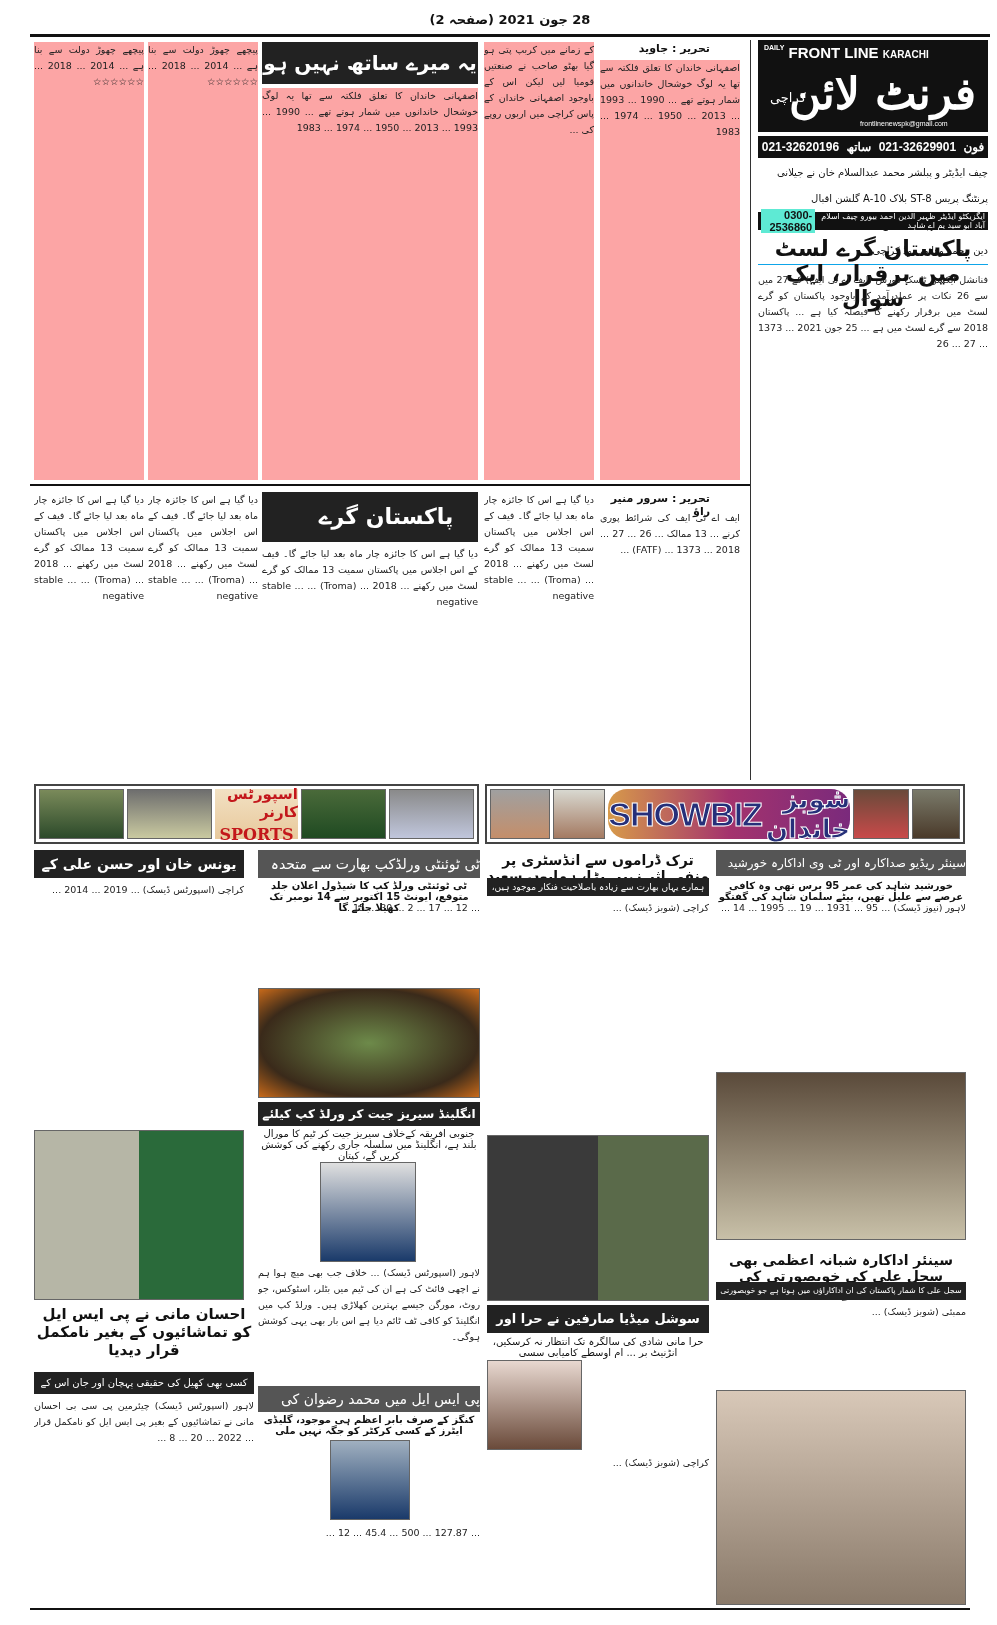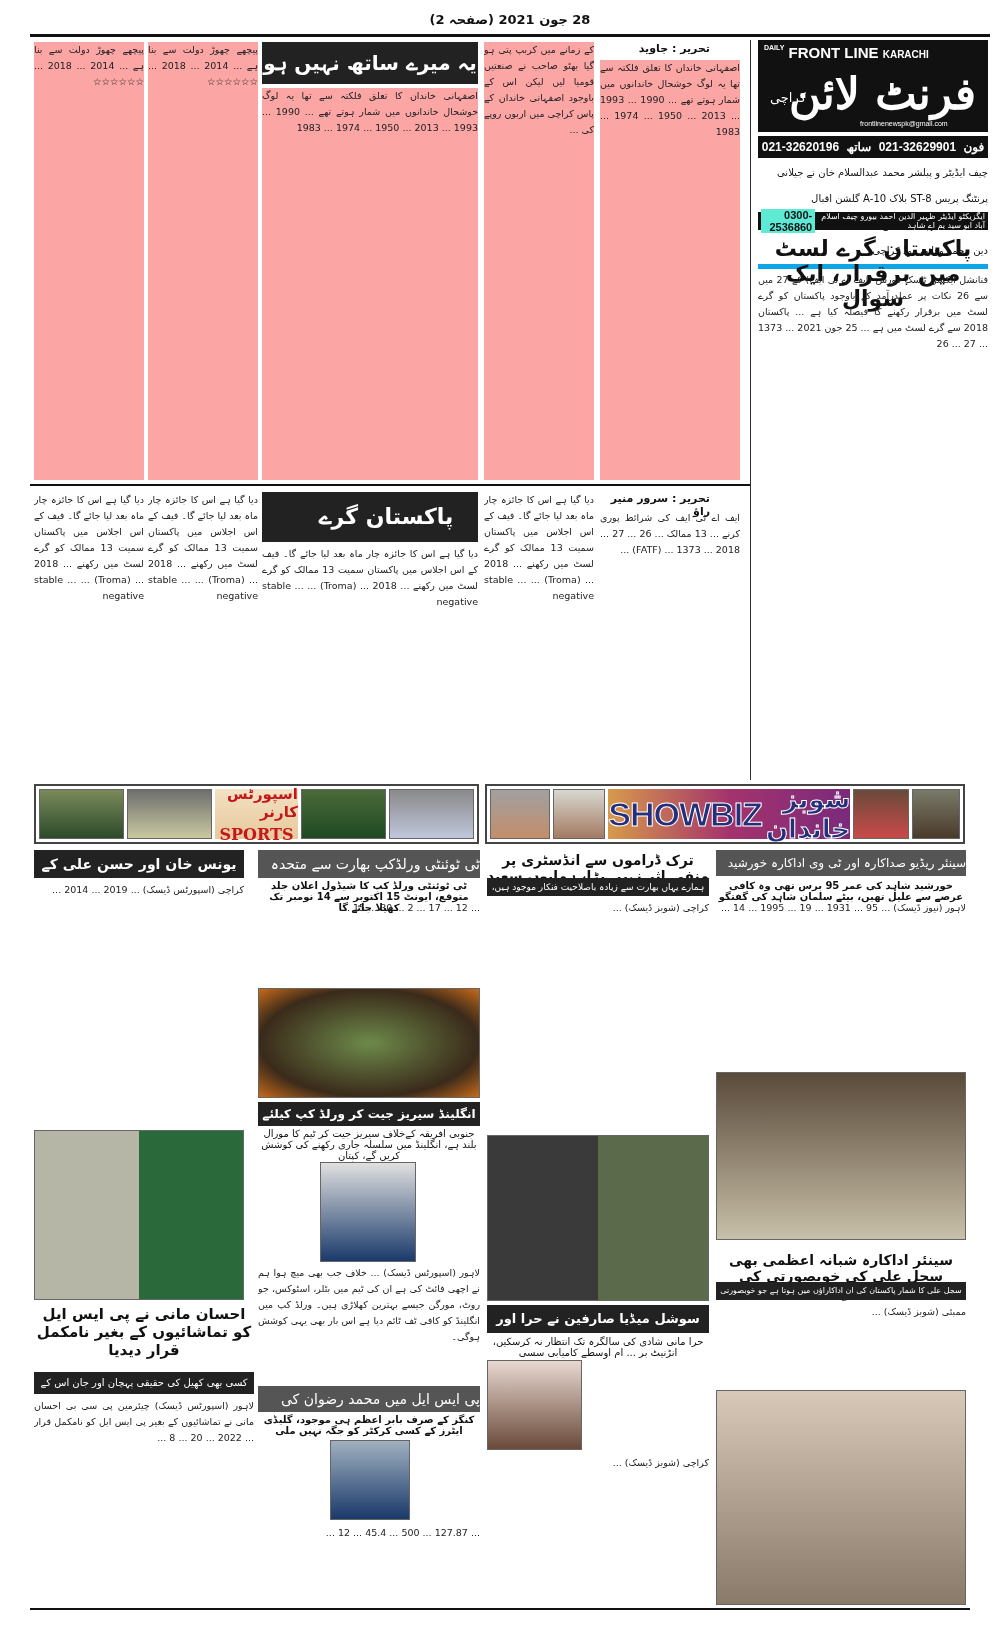--- a/index.html
+++ b/index.html
@@ -11,34 +11,34 @@
   .col-text.yellow { background: #fca5a5; }
   .vline { background: #333; width: 1px; }
   .masthead { left: 758px; top: 40px; width: 230px; height: 92px; background: #111; border: 2px solid #111; }
   .mast-en { position: absolute; left: 4px; top: 2px; color: #fff; font-weight: bold; font-size: 15px; font-family: "Liberation Sans", sans-serif; }
   .mast-en small { font-size: 7px; vertical-align: top; }
   .mast-en .kar { font-size: 10px; }
   .mast-ur { position: absolute; right: 10px; top: 26px; color: #fff; font-size: 44px; font-weight: bold; direction: rtl; font-family: "DejaVu Serif", serif; }
   .mast-city { position: absolute; left: 10px; top: 48px; color: #fff; font-size: 13px; direction: rtl; }
   .mast-email { position: absolute; left: 100px; bottom: 3px; color: #fff; font-size: 7px; font-family: "Liberation Sans", sans-serif; }
   .phonebar { left: 758px; top: 136px; width: 230px; height: 22px; background: #111; color: #fff; direction: rtl; font-size: 12px; font-weight: bold; display: flex; align-items: center; justify-content: space-around; font-family: "Liberation Sans", sans-serif; }
-  .impress { left: 758px; top: 160px; width: 230px; direction: rtl; font-size: 10px; line-height: 26px; border-bottom: 5px solid #0ea5e9; }
+  .impress { left: 758px; top: 160px; width: 230px; direction: rtl; font-size: 10px; line-height: 26px; border-bottom: 1px solid #0ea5e9; }
   .editbar { left: 758px; top: 212px; width: 230px; height: 18px; background: #111; color: #fff; direction: rtl; font-size: 8px; display: flex; align-items: center; padding: 0 3px; gap: 4px; }
   .editbar .ph { background: #5eead4; color: #111; font-weight: bold; font-size: 11px; padding: 0 3px; font-family: "Liberation Sans", sans-serif; }
   .headline-big { direction: rtl; font-weight: bold; text-align: center; color: #111; }
   .dark-head { background: #222; color: #fff; direction: rtl; text-align: center; font-weight: bold; }
   .gray-head { background: #555; color: #fff; direction: rtl; }
   .byline { direction: rtl; font-weight: bold; font-size: 11px; }
   .banner { border: 2px solid #444; overflow: hidden; display: flex; gap: 3px; padding: 3px; }
   .photo { border: 1px solid #666; }
   .sports-center { background: linear-gradient(#f2e1c3,#e8c99c); display: flex; flex-direction: column; align-items: center; justify-content: center; }
   .sports-ur { color: #c3171b; font-size: 15px; font-weight: bold; direction: rtl; }
   .sports-en { color: #c3171b; font-size: 16px; font-weight: bold; font-family: "DejaVu Serif", serif; }
   .sports-line { width: 70px; height: 2px; background: #1a3d8a; margin: 2px 0; }
-  .showbiz-center { background: linear-gradient(90deg,#d79a4a,#a4336d,#7a2a7c); display: flex; align-items: center; justify-content: center; gap: 4px; }
+  .showbiz-center { background: linear-gradient(90deg,#d79a4a,#a4336d,#7a2a7c); display: flex; align-items: center; justify-content: center; gap: 4px; border-radius: 19px; }
   .showbiz-en { color: #26307a; font-size: 34px; font-weight: bold; font-family: "Liberation Sans", sans-serif; letter-spacing: -1px; -webkit-text-stroke: 1px #fff; }
   .showbiz-ur { color: #26307a; font-size: 26px; font-weight: bold; direction: rtl; -webkit-text-stroke: 1px #fff; }
   .sub-bar { direction: rtl; font-size: 10px; text-align: center; }
   .sub-bar.dark { background: #222; color: #fff; }
 </style>
 </head>
 <body>
 
 <div class="abs dateline">28 جون 2021 (صفحہ 2)</div>
 <div class="abs rule" style="left:30px;top:34px;width:960px;"></div>

